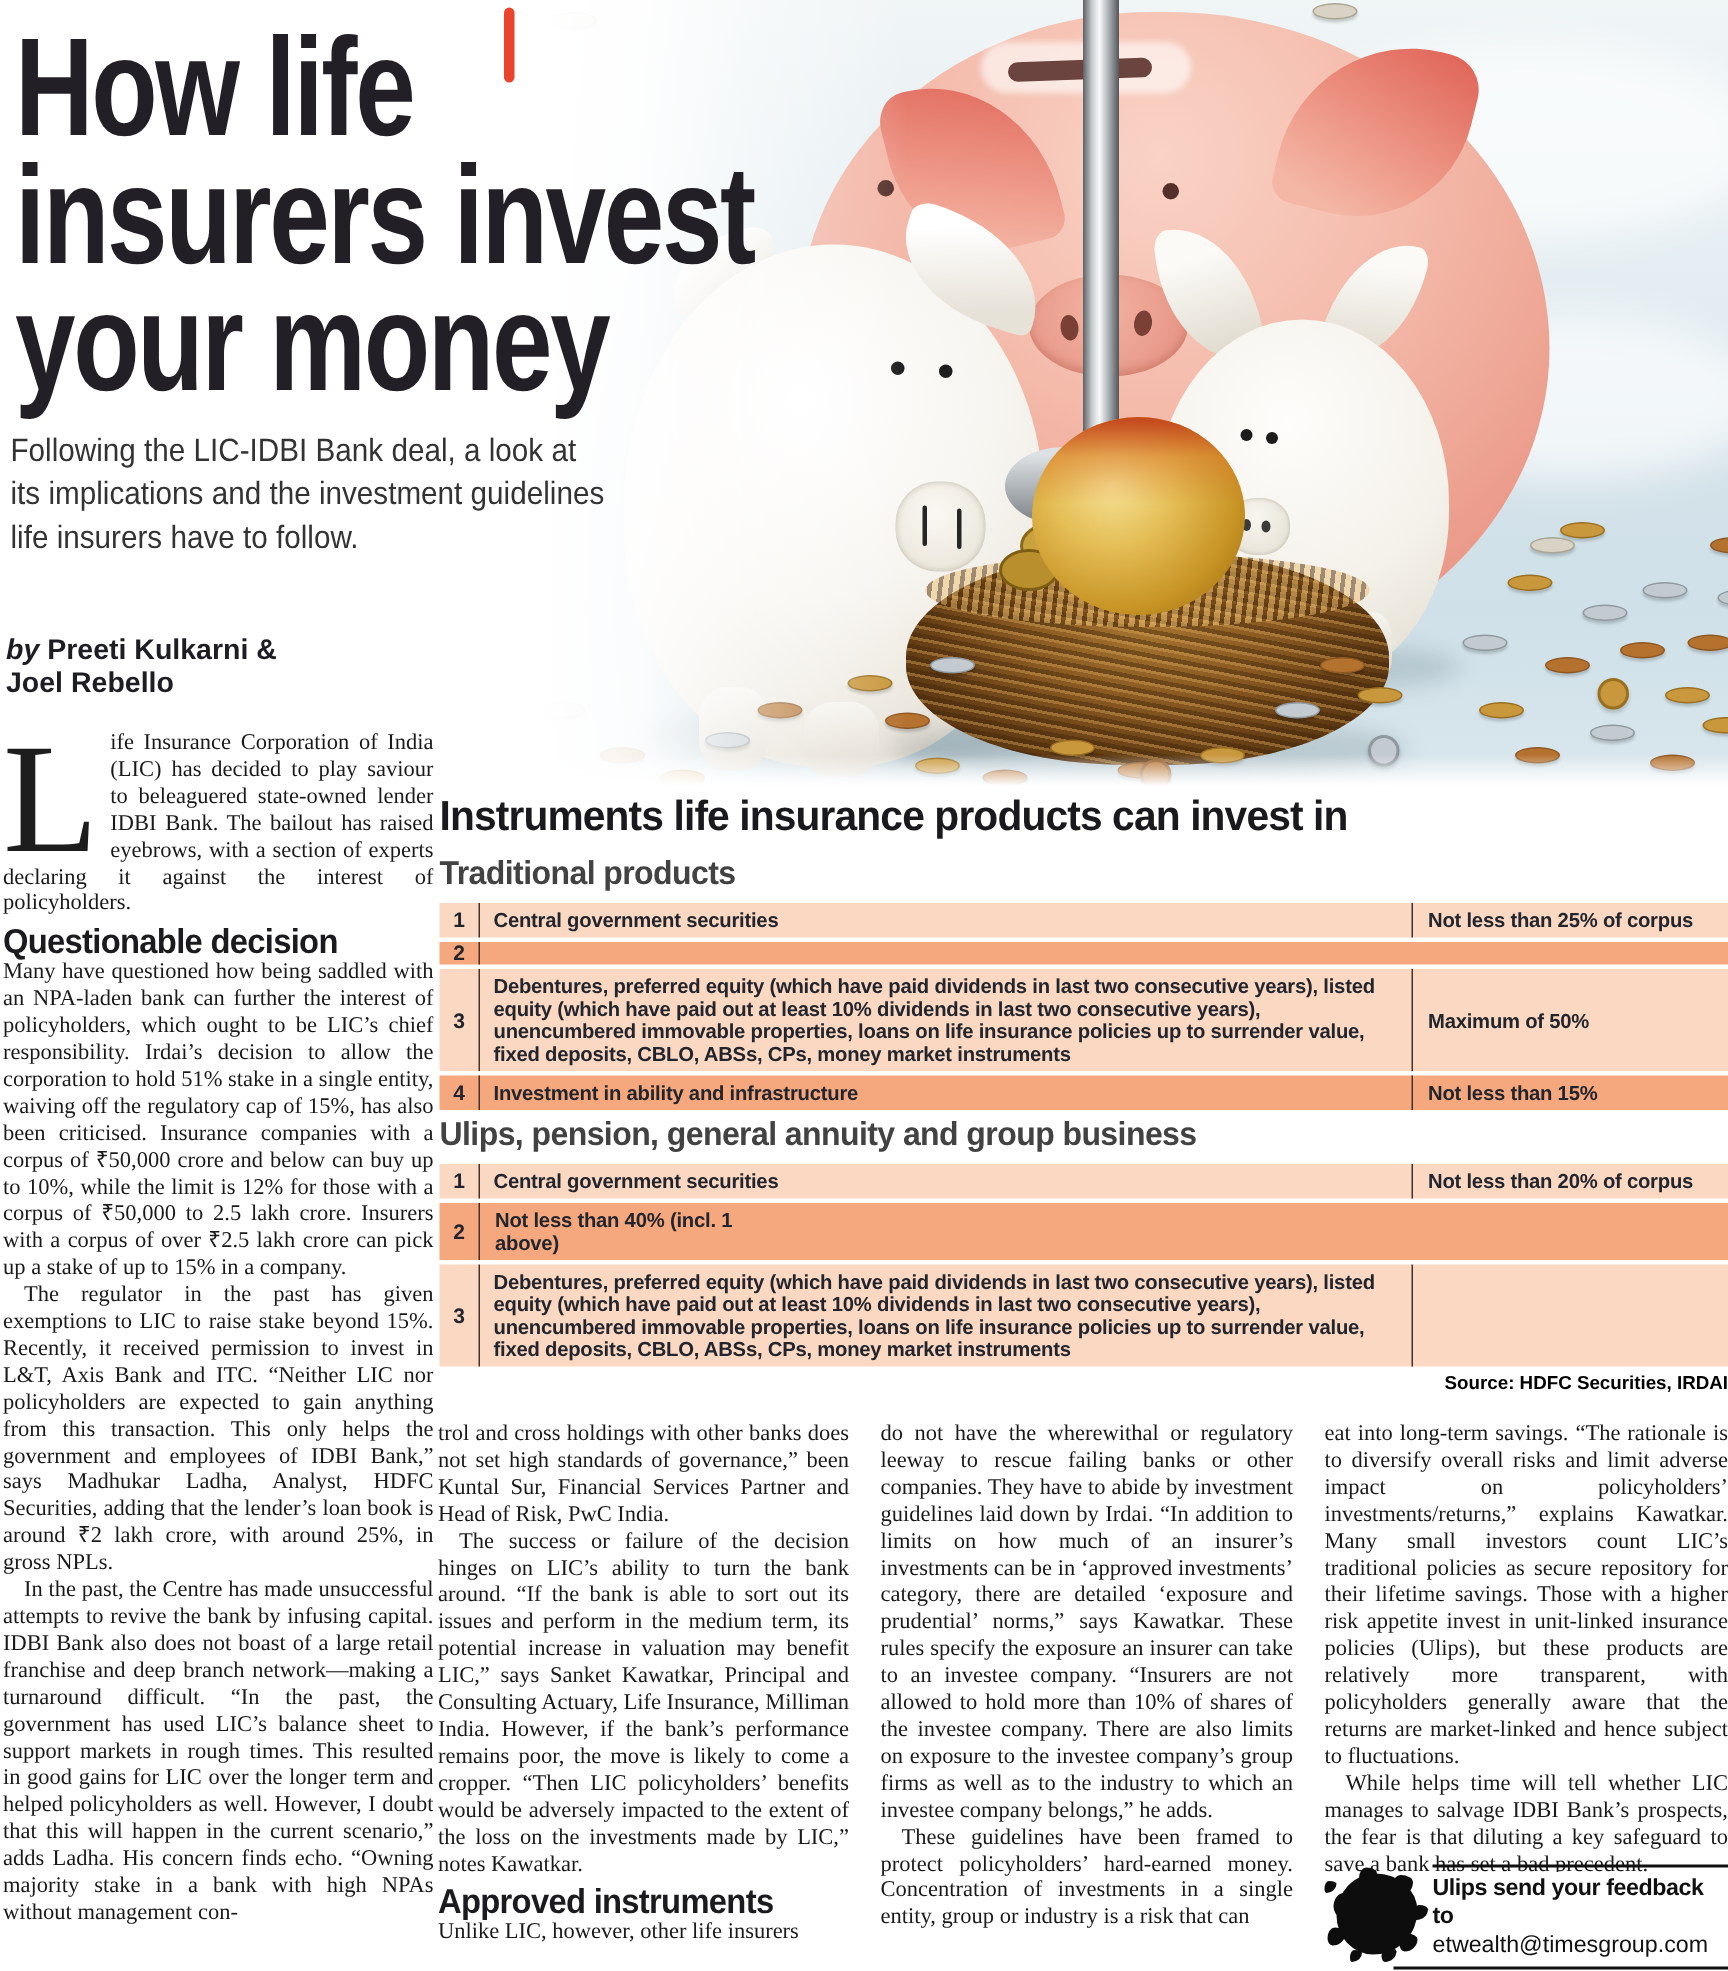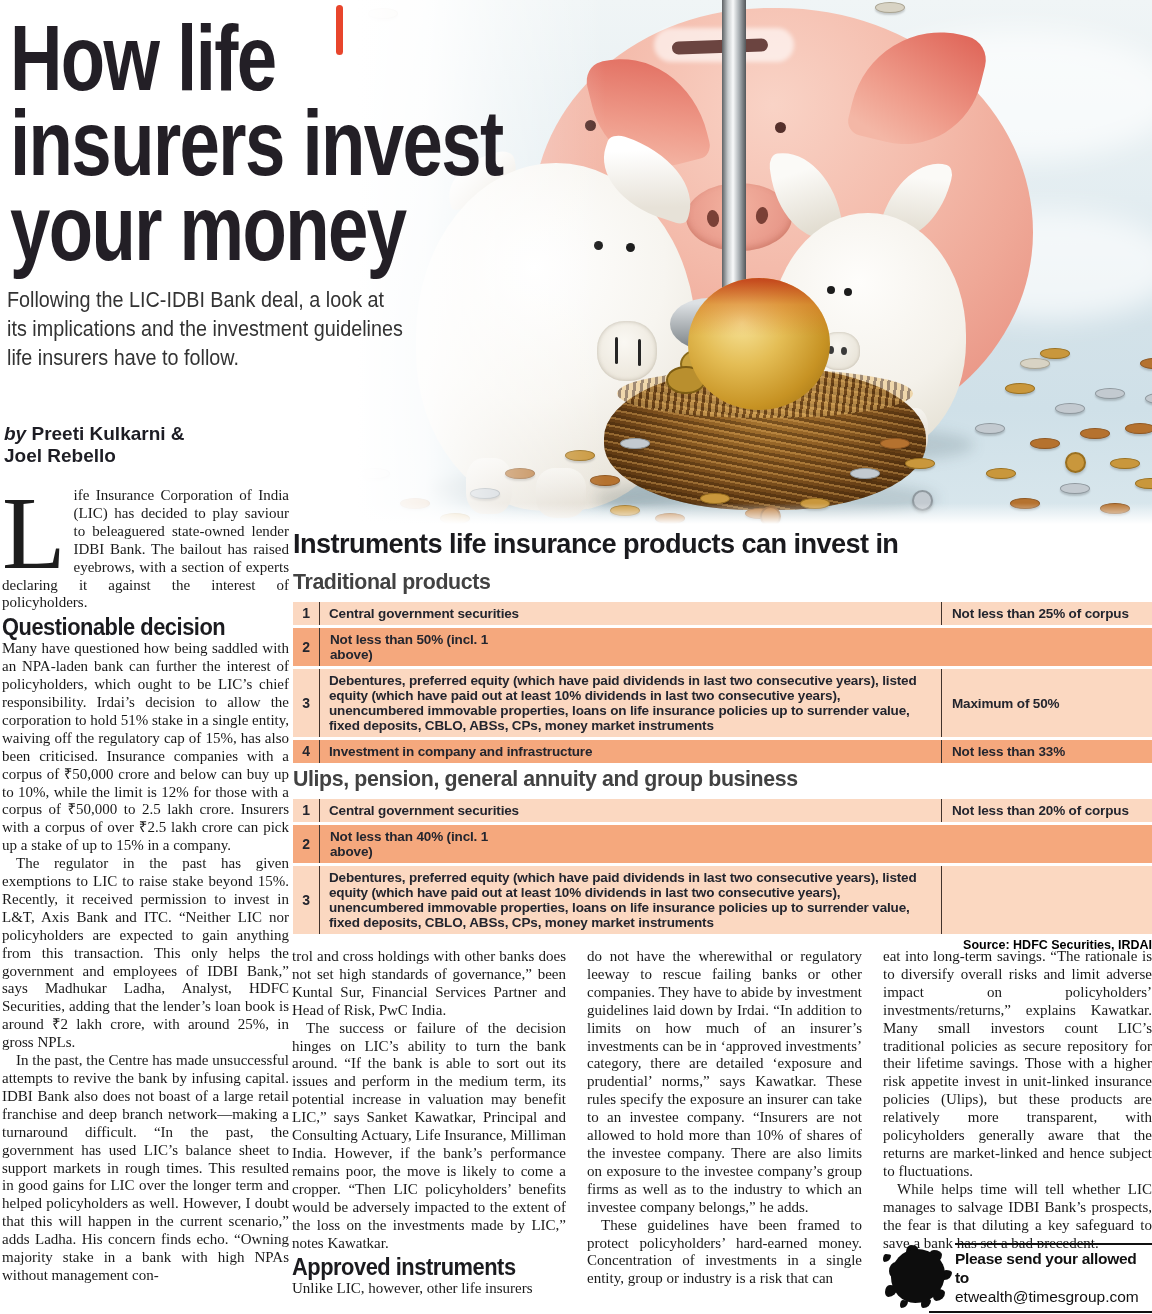--- a/index.html
+++ b/index.html
@@ -243,31 +243,30 @@
     <h2 class="info-title">Instruments life insurance products can invest in</h2>
 
     <h3 class="tbl-sub">Traditional products</h3>
     <div class="trow light">
       <div class="tnum">1</div>
       <div class="tdesc">Central government securities</div>
       <div class="treq">Not less than 25% of corpus</div>
     </div>
     <div class="trow dark">
       <div class="tnum">2</div>
-      <div class="treq">Not less than 50% (incl. 1 above)</div>
     </div>
     <div class="trow light">
       <div class="tnum">3</div>
       <div class="tdesc">Debentures, preferred equity (which have paid dividends in last two consecutive years), listed equity (which have paid out at least 10% dividends in last two consecutive years), unencumbered immovable properties, loans on life insurance policies up to surrender value, fixed deposits, CBLO, ABSs, CPs, money market instruments</div>
       <div class="treq">Maximum of 50%</div>
     </div>
     <div class="trow dark">
       <div class="tnum">4</div>
-      <div class="tdesc">Investment in company and infrastructure</div>
-      <div class="treq">Not less than 33%</div>
+      <div class="tdesc">Investment in ability and infrastructure</div>
+      <div class="treq">Not less than 15%</div>
     </div>
 
     <h3 class="tbl-sub">Ulips, pension, general annuity and group business</h3>
     <div class="trow light">
       <div class="tnum">1</div>
       <div class="tdesc">Central government securities</div>
       <div class="treq">Not less than 20% of corpus</div>
     </div>
     <div class="trow dark">
       <div class="tnum">2</div>
@@ -295,19 +294,19 @@
 
   <div class="bodycol col4">
     <p>eat into long-term savings. “The rationale is to diversify overall risks and limit adverse impact on policyholders’ investments/returns,” explains Kawatkar. Many small investors count LIC’s traditional policies as secure repository for their lifetime savings. Those with a higher risk appetite invest in unit-linked insurance policies (Ulips), but these products are relatively more transparent, with policyholders generally aware that the returns are market-linked and hence subject to fluctuations.</p>
     <p class="ind">While helps time will tell whether LIC manages to salvage IDBI Bank’s prospects, the fear is that diluting a key safeguard to save a bank has set a bad precedent.</p>
   </div>
 
   <div class="feedback">
     <div class="splat"></div>
     <div class="fb-rule-top"></div>
     <div class="fb-text">
-      <div class="l1">Please send your allowed to</div>
+      <div class="l1">Ulips send your feedback to</div>
       <div class="l2">etwealth@timesgroup.com</div>
     </div>
     <div class="fb-rule-bottom"></div>
   </div>
 
 </div>
 
 </body></html>

